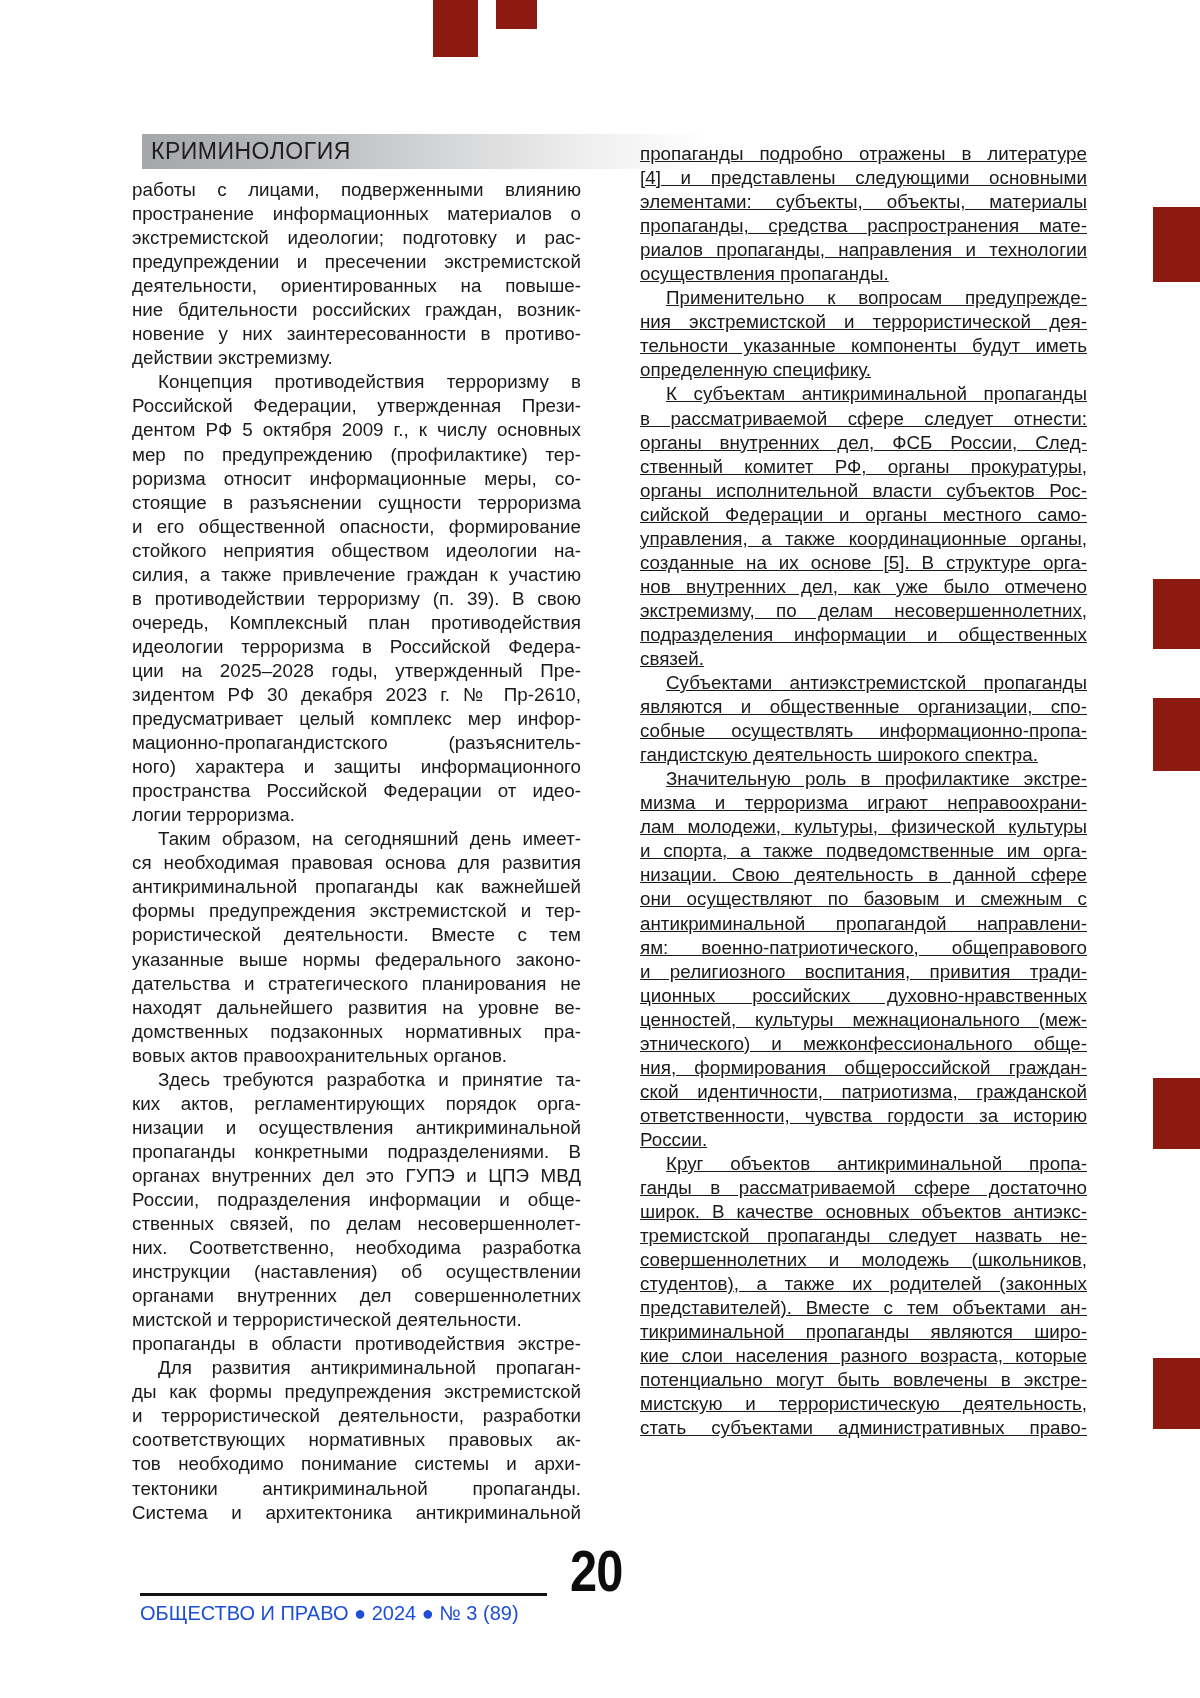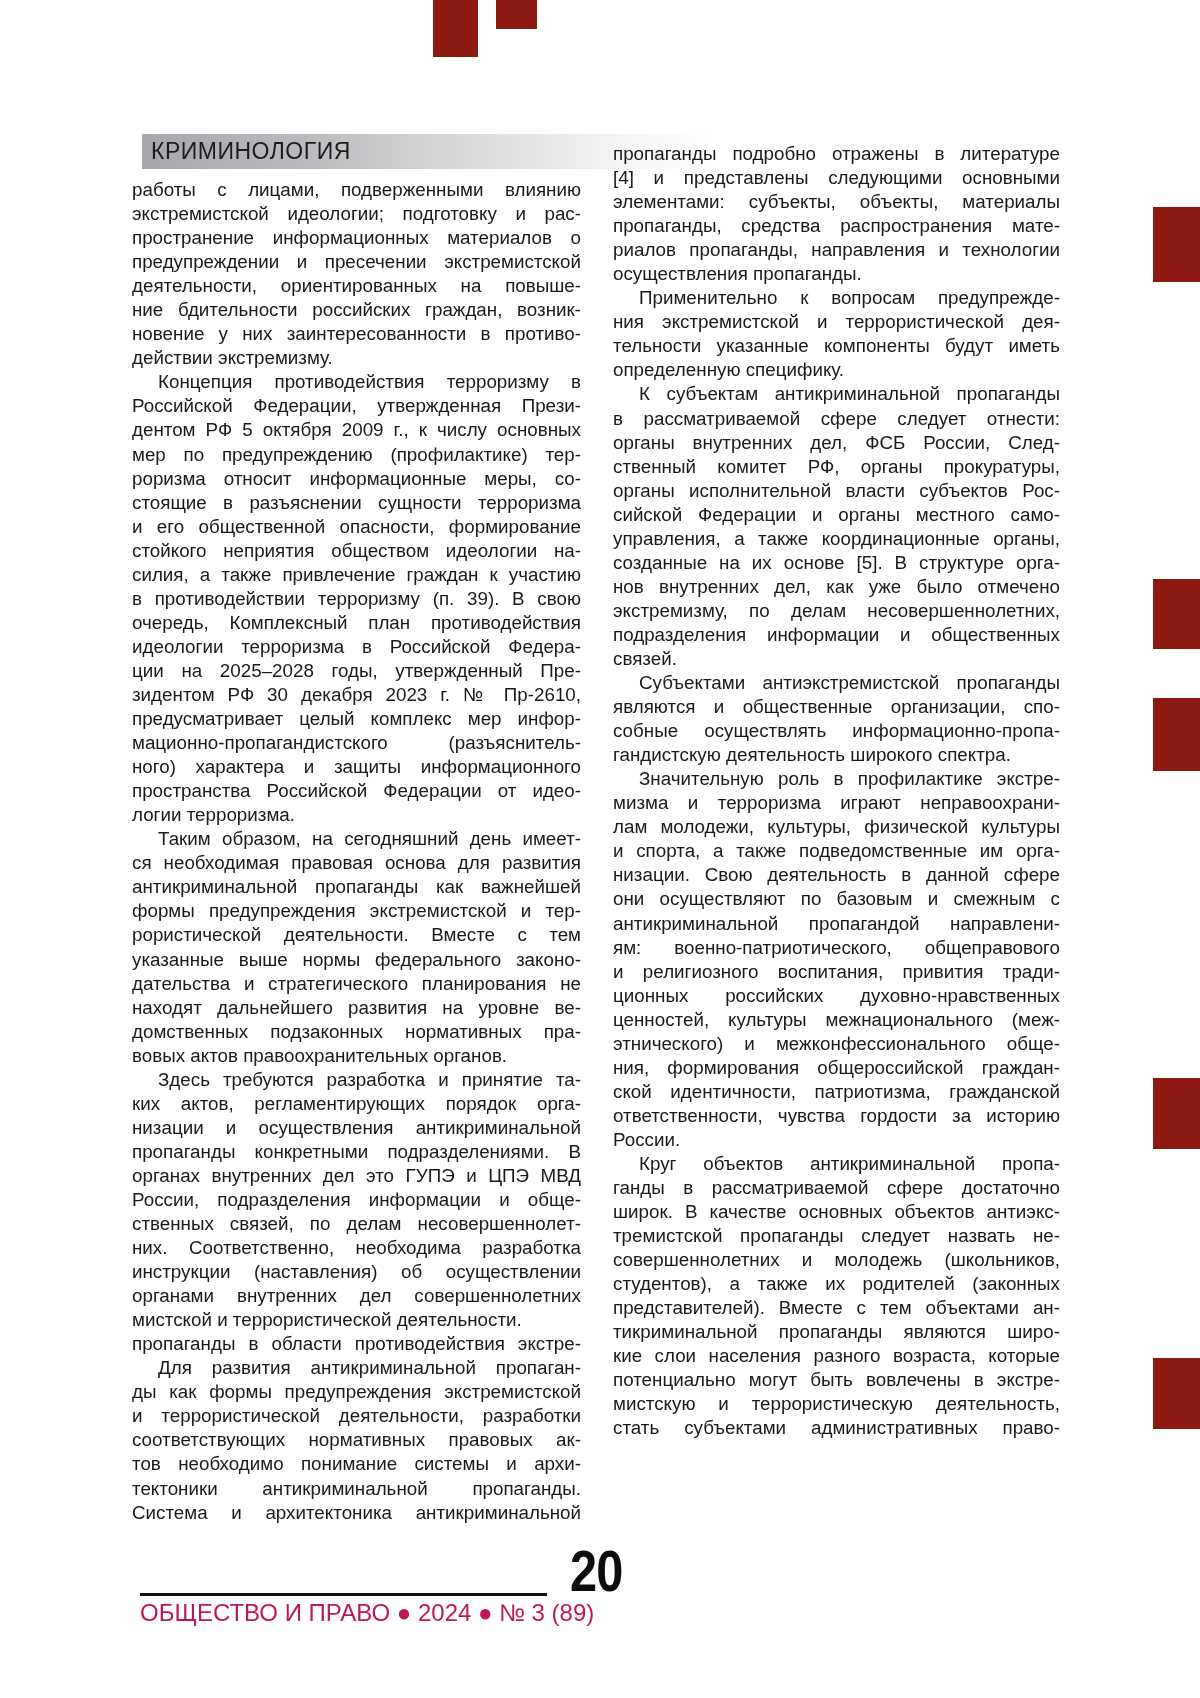--- a/index.html
+++ b/index.html
@@ -27,37 +27,37 @@
     background:linear-gradient(90deg,#a5a7aa 0%,#b9babd 28%,#d6d7d8 55%,#f0f0f1 80%,#ffffff 100%);
     margin-top:47px;
   }
   .rubric-bar span{
     display:block;line-height:35px;padding-left:9px;
     font-size:23px;letter-spacing:0.5px;color:#1d1d1d;
   }
   
   .col{position:absolute;top:142px;}
   .col-left{left:132px;width:449px;margin-top:36px;}
-  .col-right{left:613px;width:447px;}
+  .col-right{left:640px;width:447px;text-decoration:underline;}
   .para{margin:0;padding:0;}
   .line{
     height:24.05px;line-height:24.05px;
     font-size:18.8px;
     white-space:normal;
     overflow:hidden;
     text-align:left;
   }
   .line.j{text-align:justify;}
   .line.j::after{content:"";display:inline-block;width:100%;height:0;}
   .line.ind{text-indent:26px;}
   
   .footer-rule{position:absolute;left:140px;top:1593px;width:407px;height:3px;background:#121212;}
   .footer-text{
     position:absolute;left:140px;top:1600px;width:470px;
-    font-size:24px;line-height:26px;color:#be185d;
+    font-size:20px;line-height:26px;color:#1d4ed8;
   }
   .page-number{
     position:absolute;left:570px;top:1542px;
     font-size:58px;font-weight:bold;color:#0d0d0d;line-height:58px;
     transform:scaleX(0.84);transform-origin:left top;
     letter-spacing:-1px;
   }
 </style>
 </head>
 <body>
@@ -72,22 +72,22 @@
   <div class="red-tab tab-r4" style="background: rgb(140, 26, 16);"></div>
   <div class="red-tab tab-r5" style="background: rgb(140, 26, 16);"></div>
 
   <div class="rubric-bar">
     <span>КРИМИНОЛОГИЯ</span>
   </div>
 
   <div class="col col-left" id="col-left">
       <div class="para">
         <div class="line j">работы с лицами, подверженными влиянию</div>
+        <div class="line j">пространение информационных материалов о</div>
         <div class="line j">экстремистской идеологии; подготовку и рас-</div>
-        <div class="line j">пространение информационных материалов о</div>
         <div class="line j">предупреждении и пресечении экстремистской</div>
         <div class="line j">деятельности, ориентированных на повыше-</div>
         <div class="line j">ние бдительности российских граждан, возник-</div>
         <div class="line j">новение у них заинтересованности в противо-</div>
         <div class="line">действии экстремизму.</div>
       </div>
       <div class="para">
         <div class="line j ind">Концепция противодействия терроризму в</div>
         <div class="line j">Российской Федерации, утвержденная Прези-</div>
         <div class="line j">дентом РФ 5 октября 2009 г., к числу основных</div>

